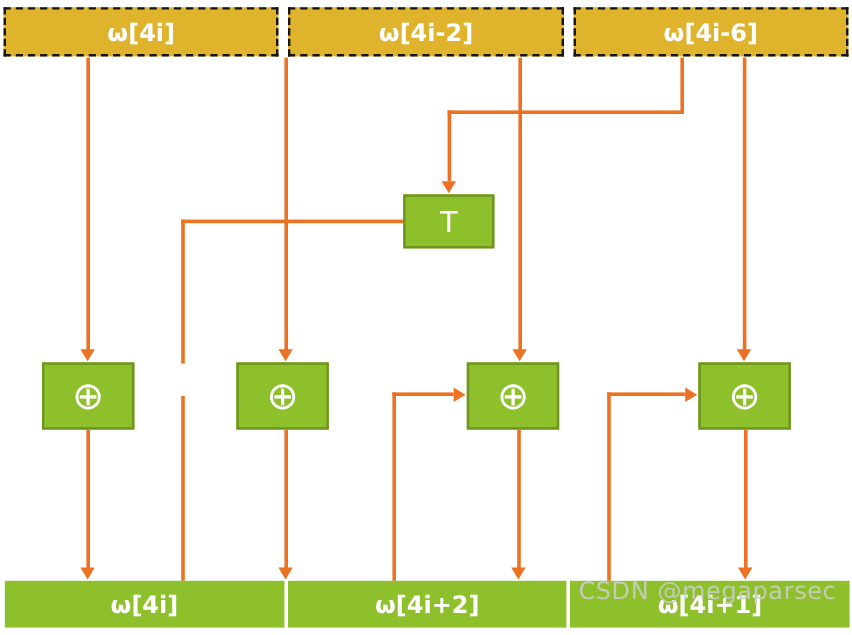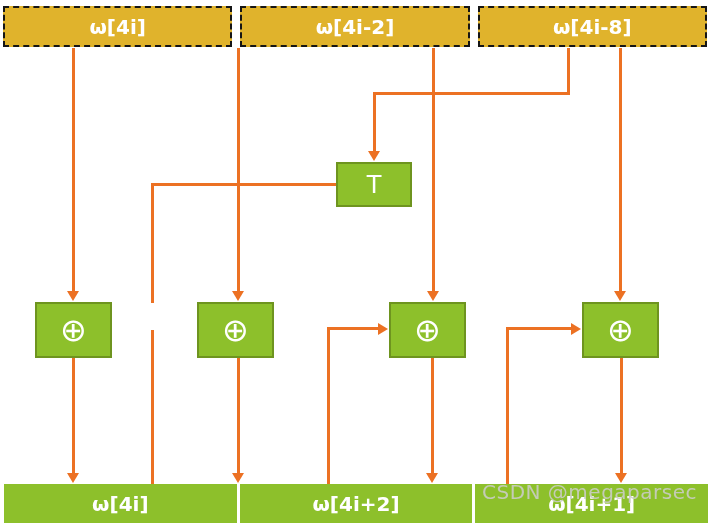--- a/index.html
+++ b/index.html
@@ -43,21 +43,21 @@
 <div id="stage">
 
   <div class="top-row">
     <div class="word-in">
       <span>ω[4i]</span>
     </div>
     <div class="word-in">
       <span>ω[4i-2]</span>
     </div>
     <div class="word-in">
-      <span>ω[4i-8]</span>
+      <span>ω[4i-6]</span>
     </div>
   </div>
 
   <div class="v" style="left:72px;top:48px;height:245px"></div>
   <div class="ad" style="left:67px;top:291px"></div>
   <div class="v" style="left:237px;top:48px;height:245px"></div>
   <div class="ad" style="left:232px;top:291px"></div>
   <div class="v" style="left:432px;top:48px;height:245px"></div>
   <div class="ad" style="left:427px;top:291px"></div>
   <div class="v" style="left:619px;top:48px;height:245px"></div>

